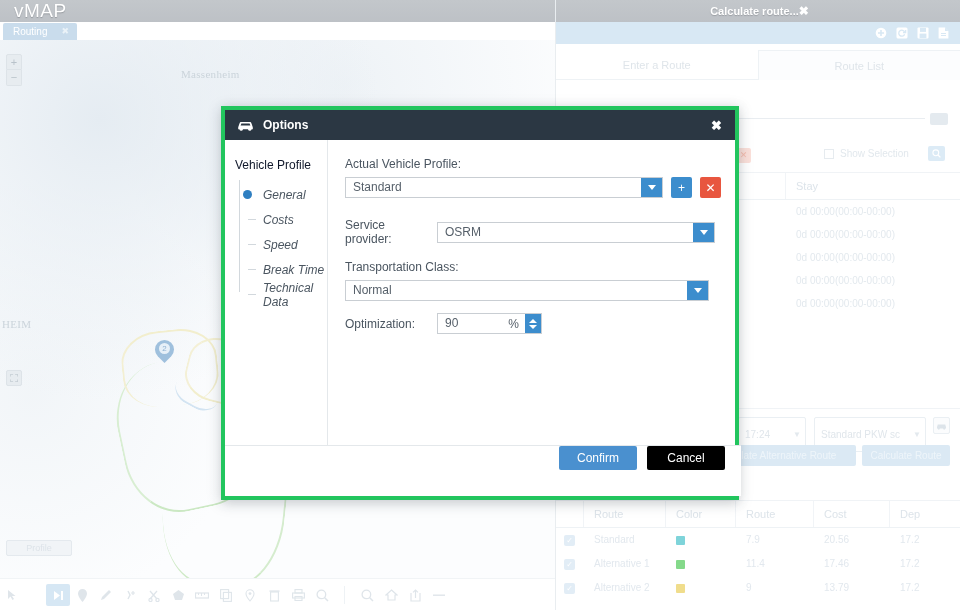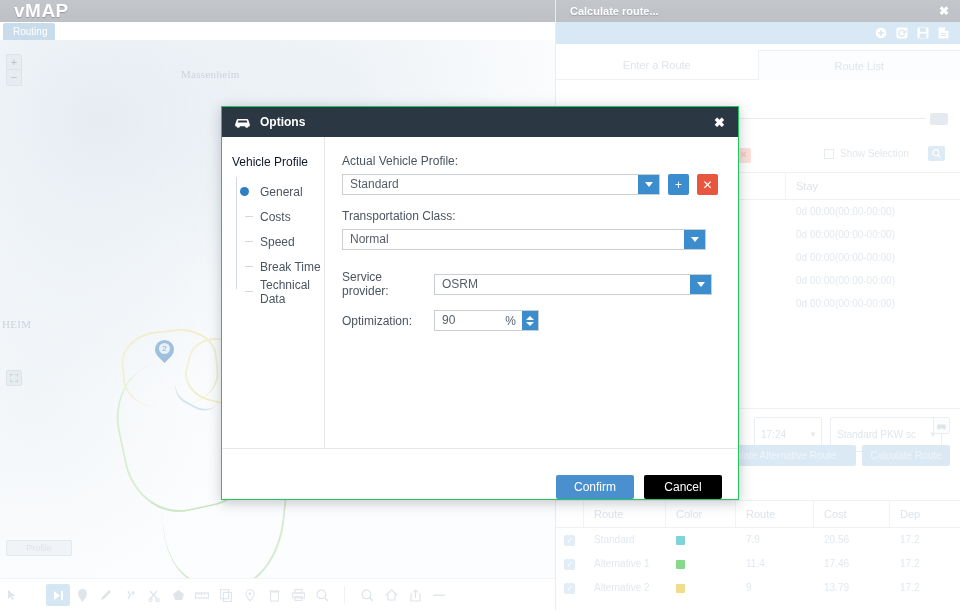--- a/index.html
+++ b/index.html
@@ -31,21 +31,21 @@
     width: 960px; height: 22px;
     background: linear-gradient(to bottom, #c3c7cb 0%, #bdc1c6 100%);
     display: flex;
     align-items: center;
   }
   .brand {
     width: 108px;
     padding-left: 14px;
     box-sizing: border-box;
     font-size: 19px;
-    font-weight: bold;
+    font-weight: normal;
     letter-spacing: .5px;
     color: #ffffff;
     text-shadow: 0 1px 1px rgba(120,125,130,.6);
     line-height: 22px;
   }
   .menu-item {
     font-size: 11px;
     color: #ffffff;
     padding: 0 12px;
     line-height: 22px;
@@ -65,23 +65,22 @@
     position: absolute;
     left: 3px; top: 1px;
     height: 17px;
     padding: 0 8px 0 10px;
     background: #c9dcec;
     color: #ffffff;
     font-size: 10px;
     line-height: 17px;
     display: flex;
     align-items: flex-end;
-    gap: 0;
+    gap: 14px;
     border-radius: 2px 2px 0 0;
-    flex-direction: column;
   }
   .doc-tab .tab-close {
     font-size: 9px;
     color: #eaf2f8;
   }
 
   
   .map-canvas {
     position: absolute;
     left: 0; top: 40px;
@@ -249,21 +248,21 @@
     border-left: 1px solid #e9edf0;
     box-sizing: border-box;
   }
   .rw-title {
     position: absolute;
     left: 0; top: 0;
     width: 405px; height: 22px;
     background: linear-gradient(to bottom, #c3c7cb 0%, #bdc1c6 100%);
     display: flex;
     align-items: center;
-    justify-content: space-between;
+    justify-content: center;
     padding: 0 12px 0 14px;
     box-sizing: border-box;
   }
   .rw-title-text {
     font-size: 11px;
     font-weight: bold;
     color: #ffffff;
     text-shadow: 0 1px 1px rgba(125,130,135,.55);
   }
   .rw-title-close {
@@ -424,21 +423,20 @@
     box-sizing: border-box;
     background: #ffffff;
     font-size: 10px;
     color: #e0e6eb;
     line-height: 15px;
     padding-left: 6px;
     display: flex;
     align-items: center;
     justify-content: space-between;
     padding-right: 4px;
-    margin-left: 16px;
   }
   .mini-select .caret { color: #e3e9ee; font-size: 8px; }
   .sel-time { left: 182px; top: 8px; width: 68px; }
   .sel-prof { left: 258px; top: 8px; width: 112px; }
   .mini-iconbtn {
     position: absolute;
     left: 377px; top: 8px;
     width: 17px; height: 17px;
     border: 1px solid #eaeff3;
     border-radius: 2px;
@@ -527,21 +525,21 @@
     width: 518px; height: 396px;
     background: rgba(60,70,80,.10);
     filter: blur(5px);
     border-radius: 3px;
   }
   .modal {
     position: absolute;
     left: 221px; top: 106px;
     width: 518px; height: 394px;
     background: #ffffff;
-    border: 1px solid #22c55e;
+    border: 4px solid #22c55e;
     box-sizing: border-box;
     box-shadow: 0 3px 14px rgba(40,50,60,.18);
   }
   .modal-header {
     height: 30px;
     background: #2b3743;
     display: flex;
     align-items: center;
     justify-content: space-between;
     padding: 0 13px 0 12px;
@@ -591,20 +589,21 @@
   }
   .nav-item {
     position: relative;
     height: 25px;
     display: flex;
     align-items: center;
     padding-left: 30px;
     font-size: 12px;
     color: #4a5560;
     box-sizing: border-box;
+    font-style: italic;
   }
   .nav-item .twig {
     position: absolute;
     left: 15px; top: 12px;
     width: 8px; height: 1px;
     background: #d2d8dd;
   }
   .nav-item .dot {
     position: absolute;
     left: 10px; top: 8px;
@@ -724,21 +723,21 @@
   }
   .spinner i.up   { border-bottom: 4px solid #ffffff; }
   .spinner i.down { border-top: 4px solid #ffffff; }
 
   .modal-footer {
     position: absolute;
     left: 0; bottom: 0;
     width: 516px; height: 51px;
     border-top: 1px solid #e4e8eb;
     display: flex;
-    align-items: flex-end;
+    align-items: flex-start;
     justify-content: flex-end;
     gap: 10px;
     padding-right: 16px;
     box-sizing: border-box;
     background: #ffffff;
   }
   .btn {
     height: 24px;
     min-width: 78px;
     border-radius: 2px;
@@ -1113,32 +1112,32 @@
           <div class="row-inline">
             <div class="combo w-profile">
               <span class="val">Standard</span>
               <span class="arrow"></span>
             </div>
             <div class="sq-btn btn-add">+</div>
             <div class="sq-btn btn-del">✕</div>
           </div>
         </div>
 
+        <div class="field-block row-inline" style="margin-top:20px">
+          <span class="inline-label">Service provider:</span>
+          <div class="combo w-service">
+            <span class="val">OSRM</span>
+            <span class="arrow"></span>
+          </div>
+        </div>
+
         <div class="field-block" style="margin-top:14px">
           <div class="field-label">Transportation Class:</div>
           <div class="combo w-class">
             <span class="val">Normal</span>
-            <span class="arrow"></span>
-          </div>
-        </div>
-
-        <div class="field-block row-inline" style="margin-top:20px">
-          <span class="inline-label">Service provider:</span>
-          <div class="combo w-service">
-            <span class="val">OSRM</span>
             <span class="arrow"></span>
           </div>
         </div>
 
         <div class="field-block row-inline" style="margin-top:12px">
           <span class="inline-label">Optimization:</span>
           <div class="spin-wrap">
             <span class="num">90</span>
             <span class="pct">%</span>
             <span class="spinner">

